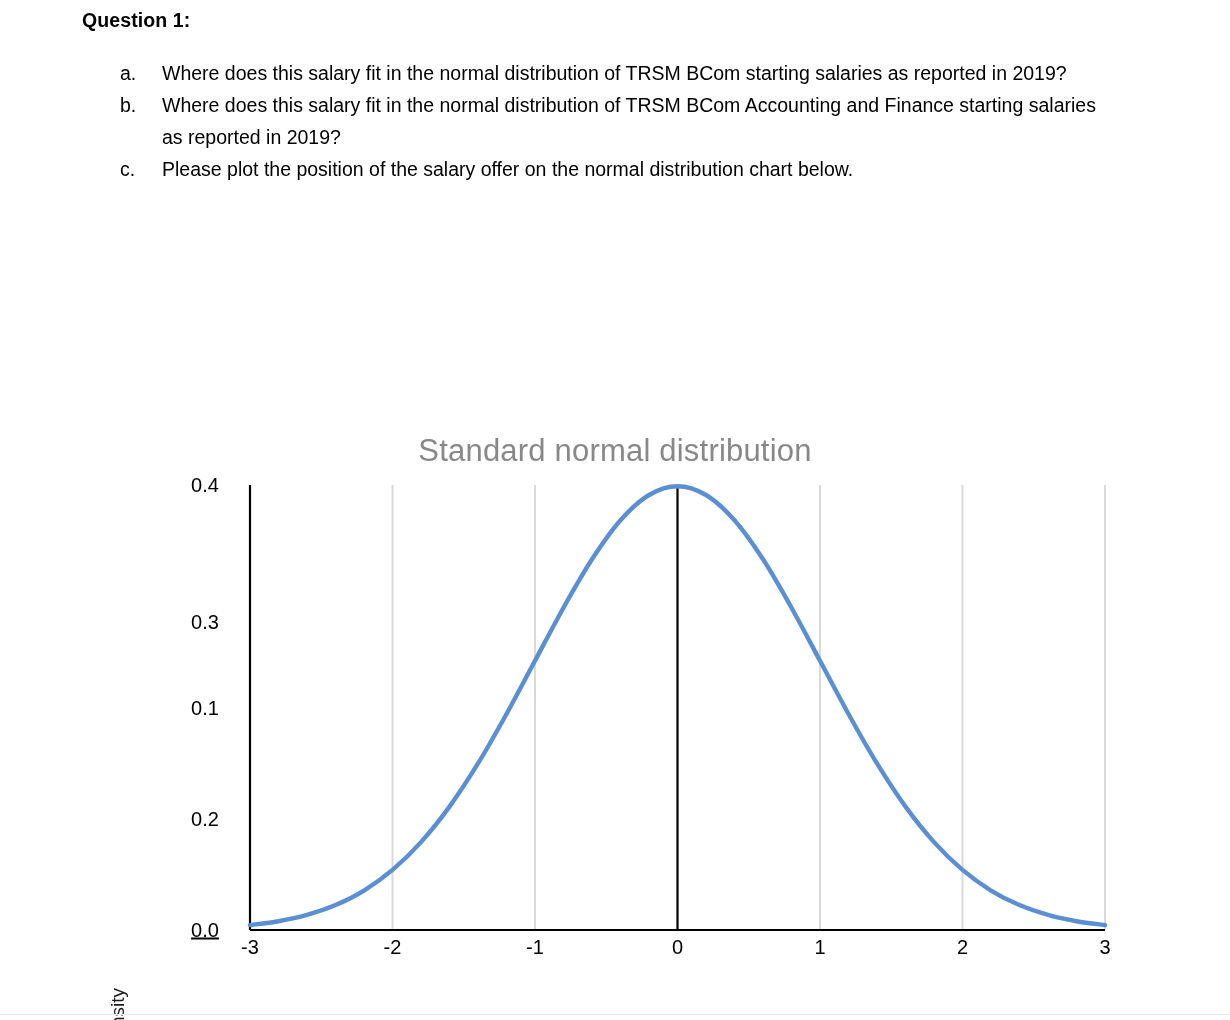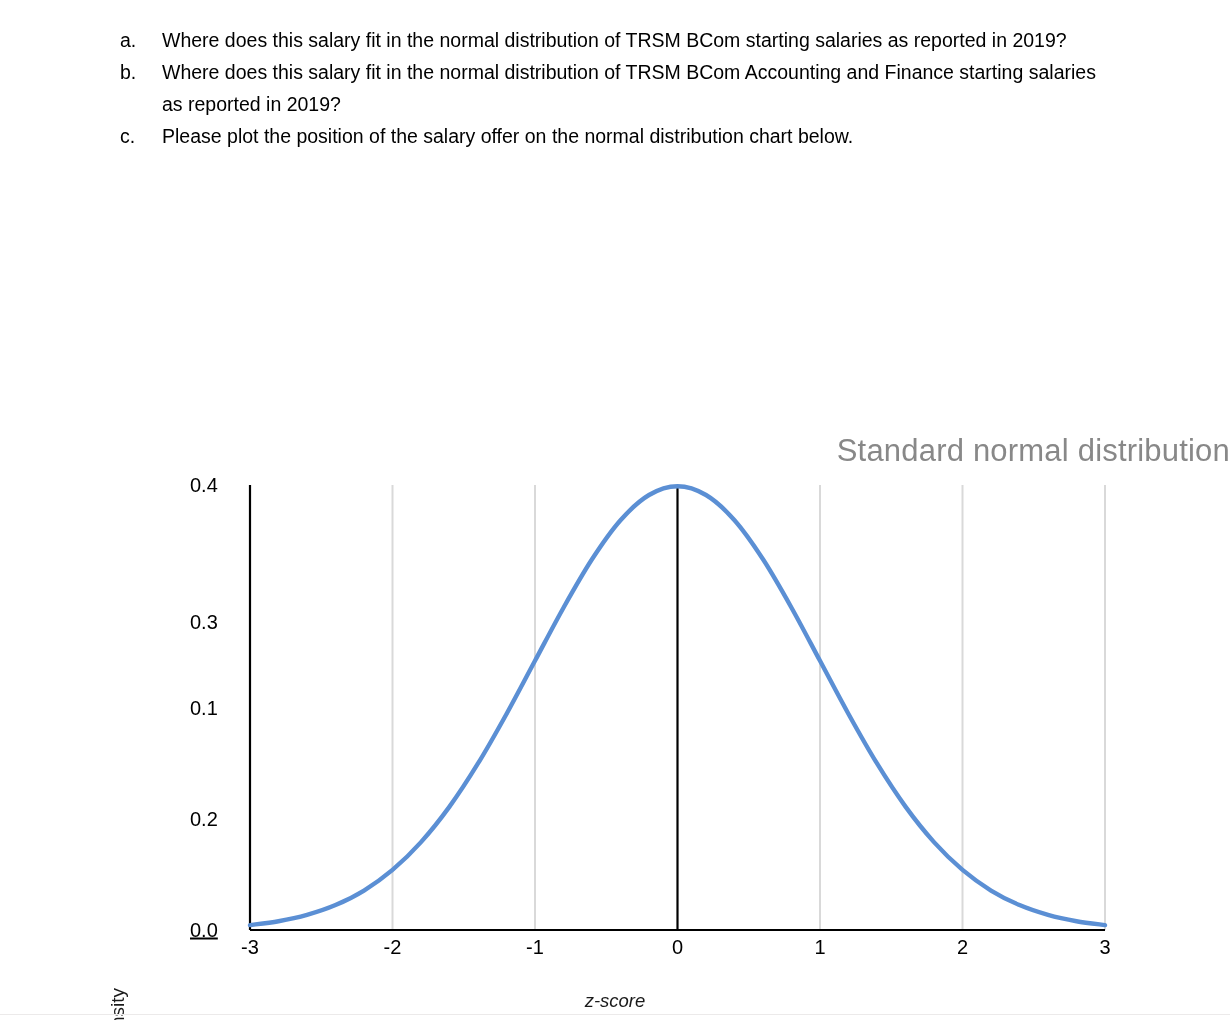--- a/index.html
+++ b/index.html
@@ -69,21 +69,21 @@
     left: 0;
     top: 400px;
     width: 1230px;
     height: 620px;
   }
   .chart-title {
     position: absolute;
     left: 0;
     top: 33px;
     width: 1230px;
-    text-align: right;
+    text-align: center;
     font-size: 31px;
     color: #888888;
     font-family: "Liberation Sans", sans-serif;
     letter-spacing: 0.2px;
   }
   .plot {
     position: absolute;
     left: 0;
     top: 0;
     width: 1230px;
@@ -105,23 +105,23 @@
     left: 0;
     top: 590px;
     width: 1230px;
     text-align: center;
     font-size: 18.5px;
     font-style: italic;
     color: #1a1a1a;
   }
   .ytick {
     position: absolute;
-    right: 0;
+    right: 10px;
     width: 50px;
-    text-align: left;
+    text-align: center;
     font-size: 20px;
     color: #000;
     transform: translateY(-50%);
   }
   .ytick-holder {
     position: absolute;
     left: 188px;
     top: 0;
     width: 52px;
     height: 620px;
@@ -148,20 +148,21 @@
     top: 1014px;
     width: 1230px;
     height: 1px;
     background: #eceaea;
   }
 </style>
 </head>
 <body>
 
 <div class="doc">
+  <div class="q-title">Question 1:</div>
 
   <ul class="q-list">
     <li class="q-list-item">
       <span class="q-marker">a.</span>
       <span class="q-text">Where does this salary fit in the normal distribution of TRSM BCom starting salaries as reported in 2019?</span>
     </li>
     <li class="q-list-item">
       <span class="q-marker">b.</span>
       <span class="q-text">Where does this salary fit in the normal distribution of TRSM BCom Accounting and Finance starting salaries as reported in 2019?</span>
     </li>
@@ -205,16 +206,15 @@
       <div class="xtick" style="left: 250px;">-3</div>
       <div class="xtick" style="left: 392.5px;">-2</div>
       <div class="xtick" style="left: 535px;">-1</div>
       <div class="xtick" style="left: 677.5px;">0</div>
       <div class="xtick" style="left: 820px;">1</div>
       <div class="xtick" style="left: 962.5px;">2</div>
       <div class="xtick" style="left: 1105px;">3</div>
     </div>
 
   <div class="y-axis-label">Probability density</div>
-  <div class="x-axis-label">z-score</div>
 </div>
 
 <div class="page-bottom-rule"></div>
 
 </body></html>

